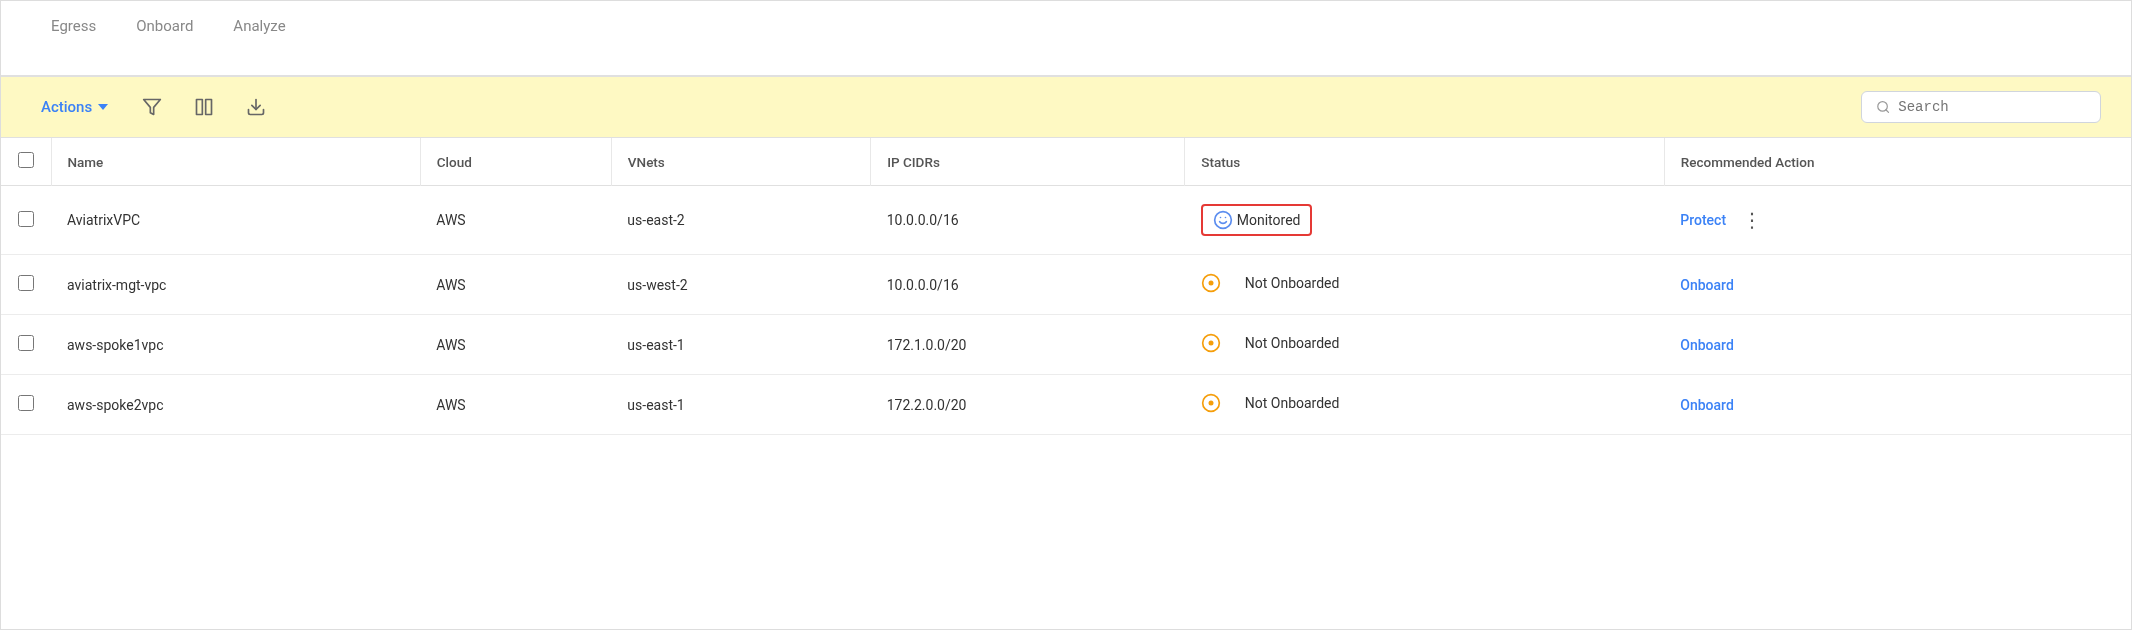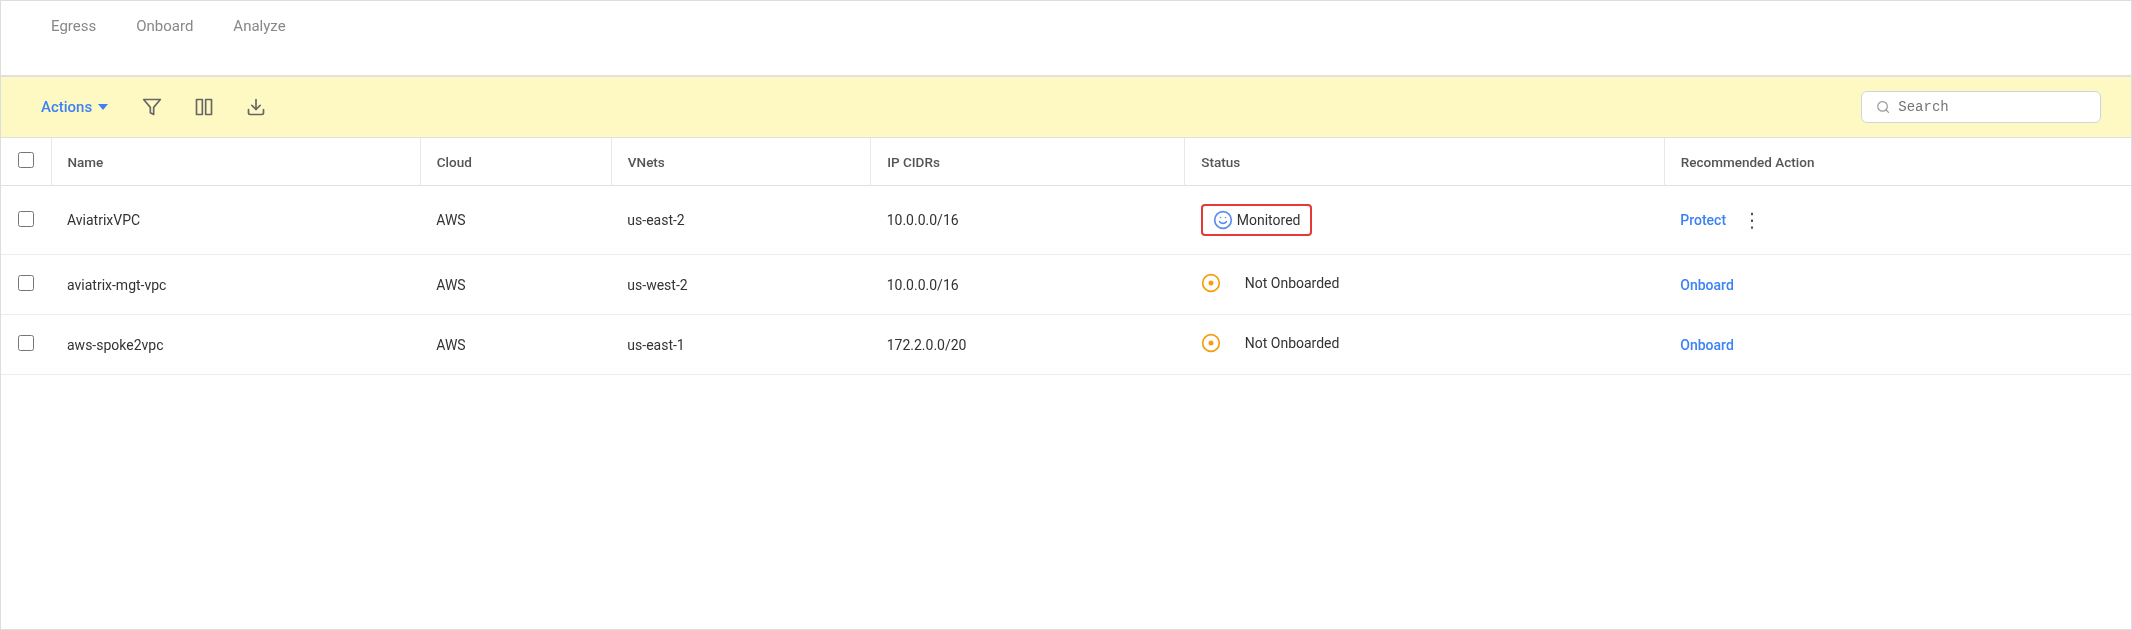--- a/index.html
+++ b/index.html
@@ -307,20 +307,39 @@
       <span>Not Onboarded</span>
     </div></td>
             <td>
               <div class="action-col">
                 <span class="action-link">Onboard</span>
               </div>
             </td>
           </tr>
           <tr>
             <td class="check-col"><input type="checkbox" style=""></td>
+            <td>aws-spoke1vpc</td>
+            <td>AWS</td>
+            <td>us-east-1</td>
+            <td>172.1.0.0/20</td>
+            <td><div class="status-not-onboarded">
+      <svg width="20" height="20" viewBox="0 0 24 24" fill="none" stroke="#f59e0b" stroke-width="2" stroke-linecap="round" stroke-linejoin="round">
+        <circle cx="12" cy="12" r="10"></circle>
+        <circle cx="12" cy="12" r="3" fill="#f59e0b" stroke="none"></circle>
+      </svg>
+      <span>Not Onboarded</span>
+    </div></td>
+            <td>
+              <div class="action-col">
+                <span class="action-link">Onboard</span>
+              </div>
+            </td>
+          </tr>
+          <tr>
+            <td class="check-col"><input type="checkbox" style=""></td>
             <td>aws-spoke2vpc</td>
             <td>AWS</td>
             <td>us-east-1</td>
             <td>172.2.0.0/20</td>
             <td><div class="status-not-onboarded">
       <svg width="20" height="20" viewBox="0 0 24 24" fill="none" stroke="#f59e0b" stroke-width="2" stroke-linecap="round" stroke-linejoin="round">
         <circle cx="12" cy="12" r="10"></circle>
         <circle cx="12" cy="12" r="3" fill="#f59e0b" stroke="none"></circle>
       </svg>
       <span>Not Onboarded</span>

